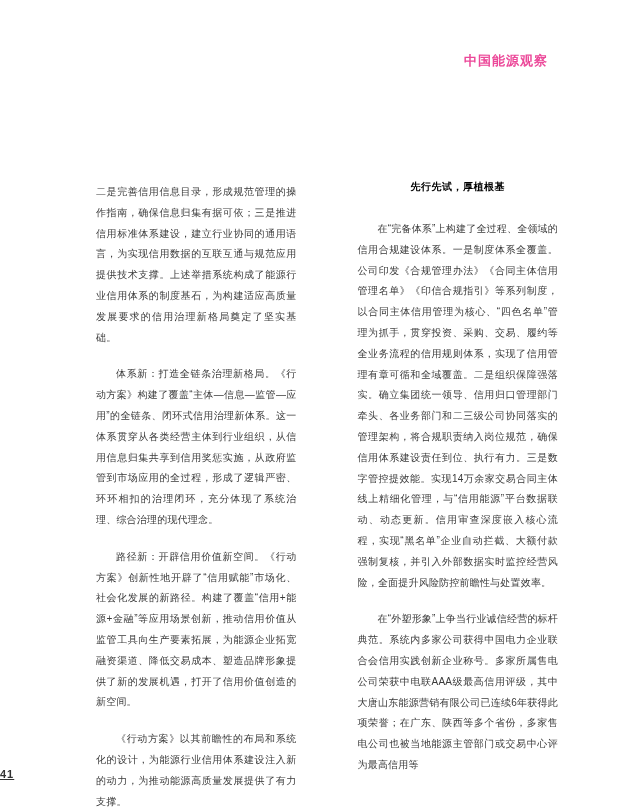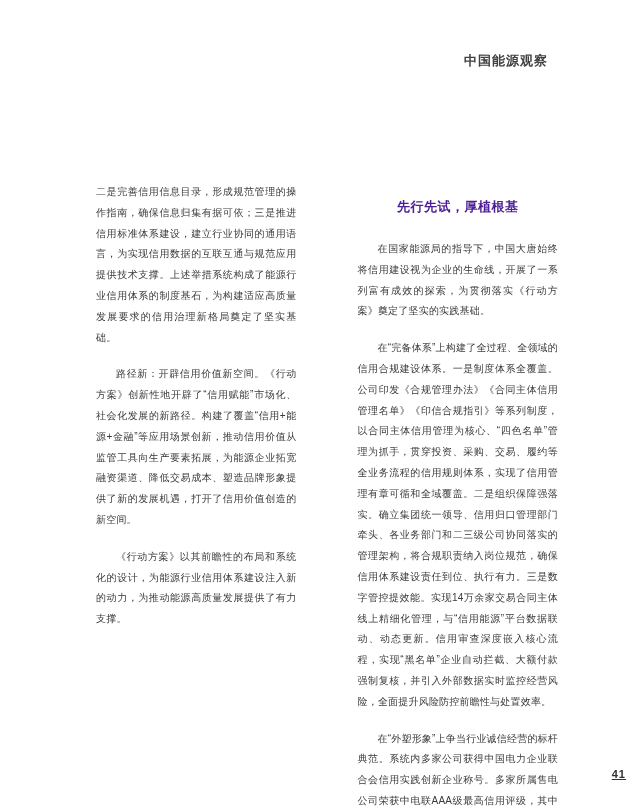--- a/index.html
+++ b/index.html
@@ -16,21 +16,21 @@
     font-family: "Liberation Sans", sans-serif;
   }
   .masthead {
     position: absolute;
     top: 52px;
     right: 78px;
     font-family: Liberation Sans, sans-serif;
     font-weight: bold;
     font-size: 13px;
     letter-spacing: 1px;
-    color: #404040;
+    color: #ec4899;
   }
   .content {
     position: absolute;
     top: 166px;
     left: 80px;
     width: 494px;
     display: flex;
     gap: 29px;
   }
   .col {
@@ -43,61 +43,61 @@
     line-height: 20.8px;
     letter-spacing: 0.2px;
     color: #3a3a3a;
     text-align: justify;
     text-justify: inter-character;
   }
   .col p.indent {
     text-indent: 2em;
   }
   .section-heading {
-    margin: 30px 0 22px 0;
+    margin: 10px 0 22px 0;
     text-align: center;
     font-weight: bold;
-    font-size: 13px;
+    font-size: 10px;
     line-height: 21px;
     letter-spacing: 0.5px;
-    color: #4c1d95;
+    color: #000000;
   }
   .page-number {
     position: absolute;
     bottom: 32px;
     left: 0;
     width: 100%;
-    text-align: right;
+    text-align: left;
     font-size: 11px;
     font-weight: bold;
     letter-spacing: 1px;
     color: #333333;
     text-decoration: underline;
   }
 </style>
 </head>
 <body>
 
 <div class="page">
 
   <div class="masthead">中国能源观察</div>
 
   <div class="content">
 
     <div class="col">
       <p>二是完善信用信息目录，形成规范管理的操作指南，确保信息归集有据可依；三是推进信用标准体系建设，建立行业协同的通用语言，为实现信用数据的互联互通与规范应用提供技术支撑。上述举措系统构成了能源行业信用体系的制度基石，为构建适应高质量发展要求的信用治理新格局奠定了坚实基础。</p>
+      <p class="indent">体系新：打造全链条治理新格局。《行动方案》构建了覆盖“主体—信息—监管—应用”的全链条、闭环式信用治理新体系。这一体系贯穿从各类经营主体到行业组织，从信用信息归集共享到信用奖惩实施，从政府监管到市场应用的全过程，形成了逻辑严密、环环相扣的治理闭环，充分体现了系统治理、综合治理的现代理念。</p>
       <p class="indent">路径新：开辟信用价值新空间。《行动方案》创新性地开辟了“信用赋能”市场化、社会化发展的新路径。构建了覆盖“信用+能源+金融”等应用场景创新，推动信用价值从监管工具向生产要素拓展，为能源企业拓宽融资渠道、降低交易成本、塑造品牌形象提供了新的发展机遇，打开了信用价值创造的新空间。</p>
       <p class="indent">《行动方案》以其前瞻性的布局和系统化的设计，为能源行业信用体系建设注入新的动力，为推动能源高质量发展提供了有力支撑。</p>
     </div>
 
     <div class="col">
       <div class="section-heading">
         <div>先行先试，厚植根基</div>
       </div>
-      <p class="indent">在国家能源局的指导下，中国大唐始终将信用建设视为企业的生命线，开展了一系列富有成效的探索，为贯彻落实《行动方案》奠定了坚实的实践基础。</p>
       <p class="indent">在“完备体系”上构建了全过程、全领域的信用合规建设体系。一是制度体系全覆盖。公司印发《合规管理办法》《合同主体信用管理名单》《印信合规指引》等系列制度，以合同主体信用管理为核心、“四色名单”管理为抓手，贯穿投资、采购、交易、履约等全业务流程的信用规则体系，实现了信用管理有章可循和全域覆盖。二是组织保障强落实。确立集团统一领导、信用归口管理部门牵头、各业务部门和二三级公司协同落实的管理架构，将合规职责纳入岗位规范，确保信用体系建设责任到位、执行有力。三是数字管控提效能。实现14万余家交易合同主体线上精细化管理，与“信用能源”平台数据联动、动态更新。信用审查深度嵌入核心流程，实现“黑名单”企业自动拦截、大额付款强制复核，并引入外部数据实时监控经营风险，全面提升风险防控前瞻性与处置效率。</p>
       <p class="indent">在“外塑形象”上争当行业诚信经营的标杆典范。系统内多家公司获得中国电力企业联合会信用实践创新企业称号。多家所属售电公司荣获中电联AAA级最高信用评级，其中大唐山东能源营销有限公司已连续6年获得此项荣誉；在广东、陕西等多个省份，多家售电公司也被当地能源主管部门或交易中心评为最高信用等</p>
     </div>
 
   </div>
 
   <div class="page-number">41</div>
 
 </div>
 

